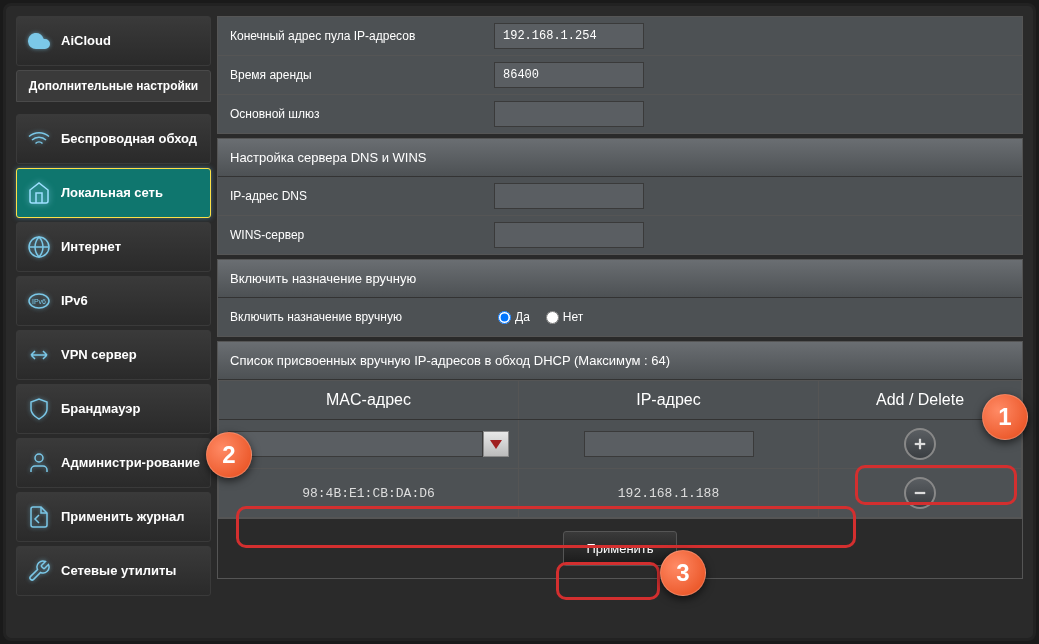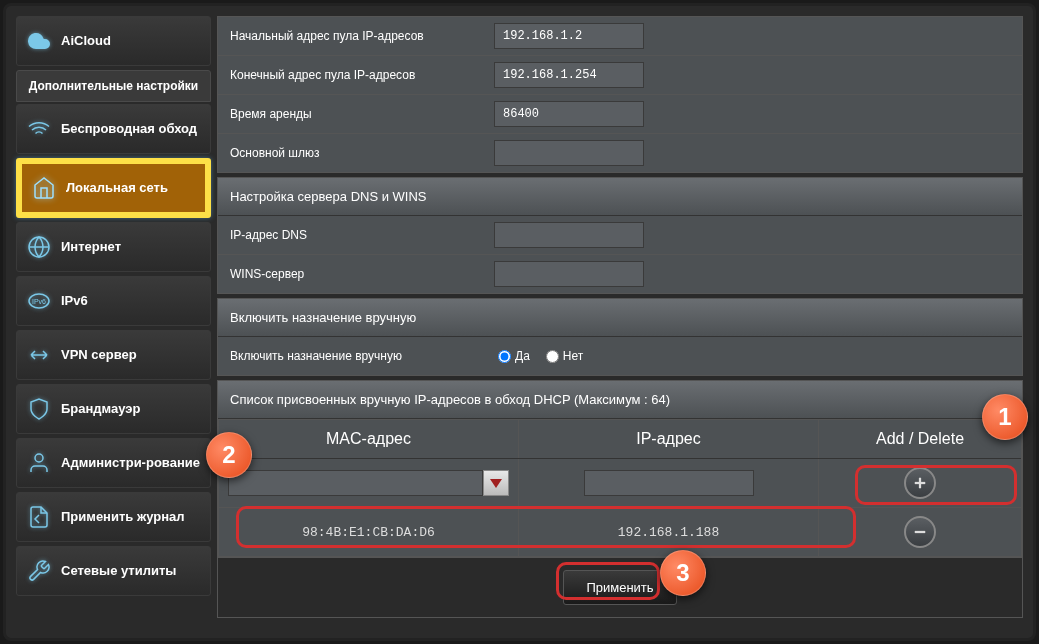--- a/index.html
+++ b/index.html
@@ -1,22 +1,22 @@
 <!DOCTYPE html>
 <html><head>
 <meta charset="utf-8">
 <style>
 *{box-sizing:border-box;margin:0;padding:0}
 body{background:#1a1a1a;font-family:Arial,sans-serif;font-size:13px;color:#ddd;width:1039px;height:644px;overflow:hidden;position:relative}
 .frame{border:3px solid #222;border-radius:8px;width:1033px;height:638px;margin:3px;background:#2a2a2a;padding:10px;position:relative}
 .container{display:flex;gap:6px;height:100%}
 .sidebar{width:195px;flex-shrink:0}
 .sb-item{display:flex;align-items:center;padding:10px 8px;margin-bottom:4px;cursor:pointer;border:1px solid #3a3a3a;border-radius:3px;background:linear-gradient(#3a3a3a,#2a2a2a);min-height:44px}
-.sb-item.active{background:#a16207;border:6px solid #fde047;box-shadow:0 0 5px rgba(95,180,224,.5)}
-.sb-section{background:#3a3a3a;text-align:center;padding:8px 4px;border-radius:3px 3px 0 0;font-weight:bold;color:#fff;margin-bottom:2px;font-size:12px;border:1px solid #4a4a4a}
+.sb-item.active{background:#0f766e;border:1px solid #fde047;box-shadow:0 0 5px rgba(95,180,224,.5)}
+.sb-section{background:#3a3a3a;text-align:center;padding:8px 4px;border-radius:3px 3px 0 0;font-weight:bold;color:#fff;margin-bottom:12px;font-size:12px;border:1px solid #4a4a4a}
 .sb-icon{width:28px;height:28px;margin-right:8px;flex-shrink:0;color:#7bc8e8;display:flex;align-items:center;justify-content:center}
 .sb-icon svg{width:24px;height:24px;stroke:#7bc8e8;fill:none;stroke-width:1.5;filter:drop-shadow(0 0 2px rgba(123,200,232,.6))}
 .sb-item.active .sb-icon svg{stroke:#9de0ff;filter:drop-shadow(0 0 3px rgba(157,224,255,.8))}
 .sb-label{color:#fff;font-weight:bold;font-size:13px;line-height:1.2}
 .main{flex:1;overflow:hidden}
 .panel{border:1px solid #555;margin-bottom:4px}
 .row{display:flex;align-items:center;border-bottom:1px solid #555;background:#4d5154;min-height:38px}
 .row:last-child{border-bottom:none}
 .row-label{width:270px;padding:10px 12px;color:#fff;font-size:12px}
 .row-val{padding:6px}
@@ -137,24 +137,20 @@
               <path d="M14.7 6.3a1 1 0 0 0 0 1.4l1.6 1.6a1 1 0 0 0 1.4 0l3.77-3.77a6 6 0 0 1-7.94 7.94l-6.91 6.91a2.12 2.12 0 0 1-3-3l6.91-6.91a6 6 0 0 1 7.94-7.94l-3.76 3.76z"></path>
             </svg>
           </span>
     <span class="sb-label">Сетевые утилиты</span>
   </div>
 </div>
 
 <div class="main">
   <div class="panel">
     <div class="row">
-      <div class="row-label">Начальный адрес пула IP-адресов</div>
-      <div class="row-val"><input type="text" value="192.168.1.2" style=""></div>
-    </div>
-    <div class="row">
       <div class="row-label">Конечный адрес пула IP-адресов</div>
       <div class="row-val"><input type="text" value="192.168.1.254" style=""></div>
     </div>
     <div class="row">
       <div class="row-label">Время аренды</div>
       <div class="row-val"><input type="text" value="86400" style=""></div>
     </div>
     <div class="row">
       <div class="row-label">Основной шлюз</div>
       <div class="row-val"><input type="text" value="" style=""></div>

